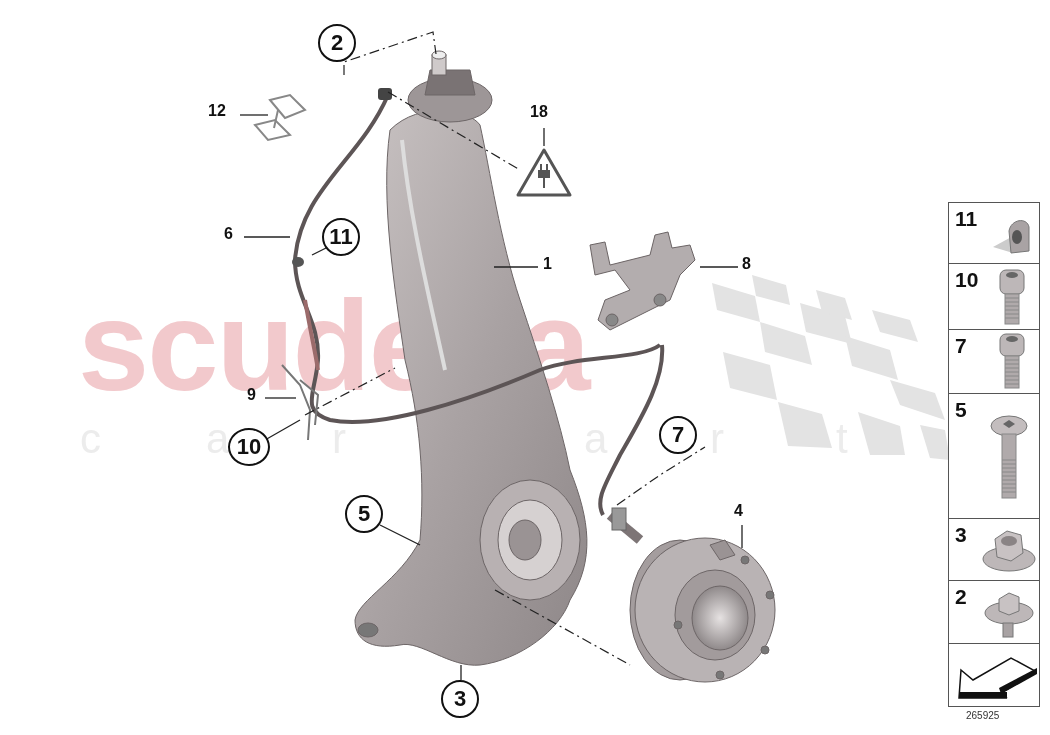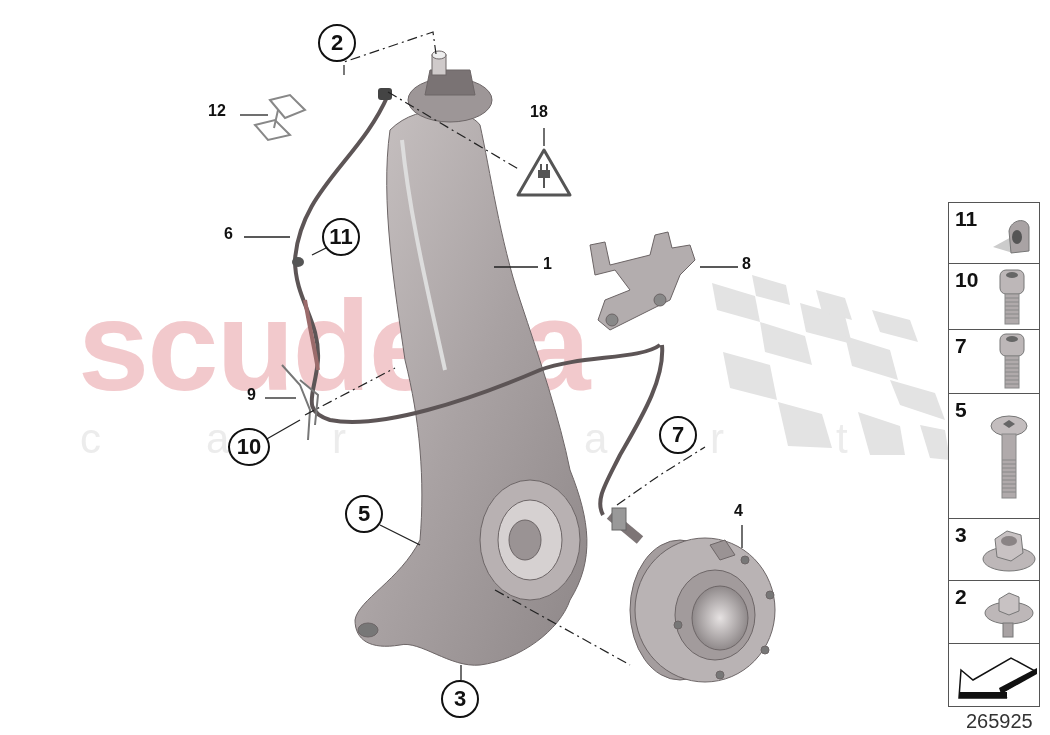--- a/index.html
+++ b/index.html
@@ -7,21 +7,21 @@
   .wm{position:absolute;color:#f2c9cc;font-weight:bold;font-size:128px;left:78px;top:282px;letter-spacing:-2px;line-height:1;}
   .wm2{position:absolute;color:#ececec;font-size:42px;left:80px;top:418px;letter-spacing:0;line-height:1;}
   .wm2 span{display:inline-block;width:126px;}
   svg.main{position:absolute;left:0;top:0;}
   .callout{position:absolute;width:38px;height:38px;border:2px solid #111;border-radius:50%;background:#fff;display:flex;align-items:center;justify-content:center;font-weight:bold;font-size:22px;color:#111;box-sizing:border-box;}
   .lbl{position:absolute;font-weight:bold;font-size:16px;color:#111;line-height:1;}
   .tbl{position:absolute;left:948px;top:202px;width:92px;border:1.5px solid #555;box-sizing:border-box;background:#fff;}
   .row{position:relative;border-bottom:1.5px solid #555;box-sizing:border-box;}
   .row:last-child{border-bottom:none;}
   .row .num{position:absolute;left:6px;top:4px;font-weight:bold;font-size:21px;color:#111;}
-  .diag-id{position:absolute;left:966px;top:710px;font-size:20px;color:#333;}
+  .diag-id{position:absolute;left:966px;top:710px;font-size:10px;color:#333;}
 </style>
 </head>
 <body>
 
 <div class="wm">scuderia</div>
 <div class="wm2">
   <span>c</span><span>a</span><span>r</span><span>p</span><span>a</span><span>r</span><span>t</span>
 </div>
 
 <svg class="main" width="1050" height="735" viewBox="0 0 1050 735">

